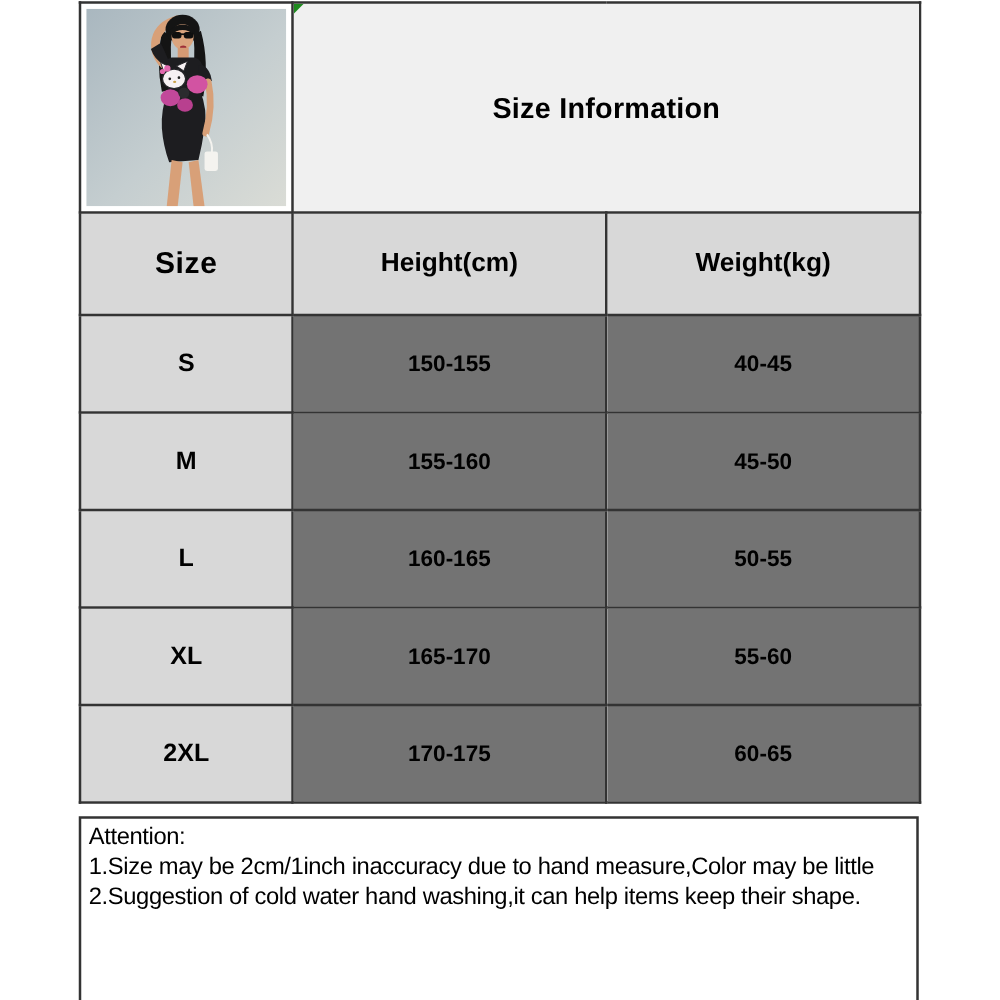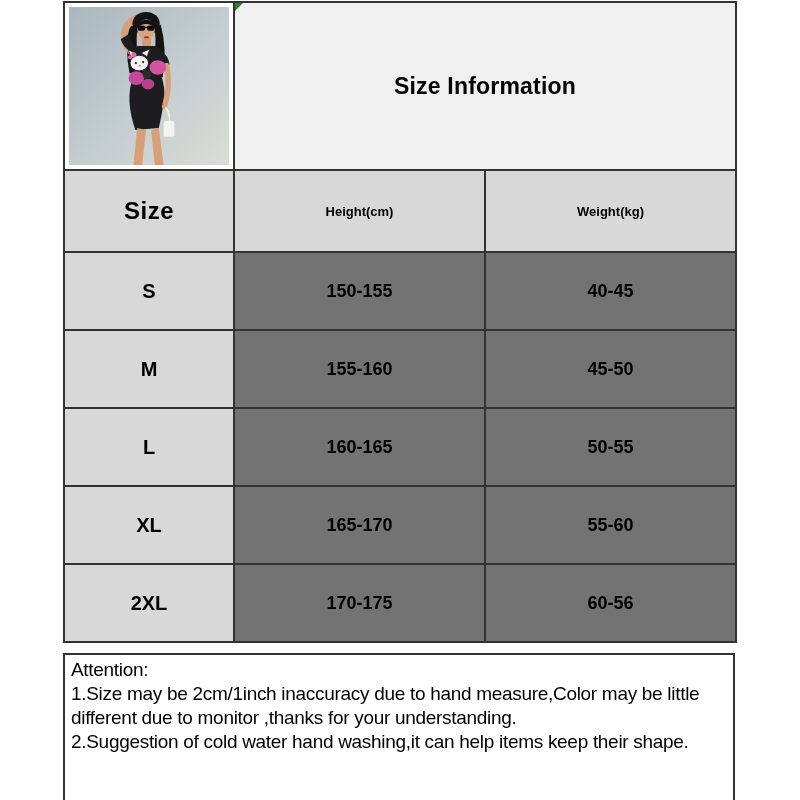--- a/index.html
+++ b/index.html
@@ -18,21 +18,21 @@
 
   
   .img-cell  { height:168px; background:#ffffff; padding:3px; }
   .img-cell svg { display:block; width:160px; height:158px; margin:0 auto; }
   .title-cell { background:#f0f0f0; position:relative;
                 font-size:23px; font-weight:bold; letter-spacing:0.2px; }
   .comment-marker { position:absolute; top:0; left:0; width:0; height:0;
                     border-top:8px solid #1f8a1f; border-right:8px solid transparent; }
 
   
-  .hdr th { height:82px; background:#d8d8d8; font-weight:bold; font-size:13px; }
+  .hdr th { height:82px; background:#d8d8d8; font-weight:bold; font-size:21px; }
   .hdr th.size-hdr { font-size:24px; letter-spacing:0.5px; }
 
   
   .data-row td { height:78px; font-weight:bold; }
   .data-row td.size-col  { background:#d8d8d8; font-size:20px; }
   .data-row td.value-col { background:#737373; font-size:18px; }
 
   
   .attention {
     position:absolute; left:63px; top:653px; width:672px; height:180px;
@@ -147,25 +147,24 @@
       <td class="value-col">50-55</td>
     </tr>
     <tr class="data-row">
       <td class="size-col">XL</td>
       <td class="value-col">165-170</td>
       <td class="value-col">55-60</td>
     </tr>
     <tr class="data-row">
       <td class="size-col">2XL</td>
       <td class="value-col">170-175</td>
-      <td class="value-col">60-56</td>
+      <td class="value-col">60-65</td>
     </tr>
   </tbody>
     </table>
 
   <div class="attention">
     <div>Attention:</div>
     <div>1.Size may be 2cm/1inch inaccuracy due to hand measure,Color may be little</div>
-    <div>different due to monitor ,thanks for your understanding.</div>
     <div>2.Suggestion of cold water hand washing,it can help items keep their shape.</div>
   </div>
 
 </div>
 
 </body></html>

